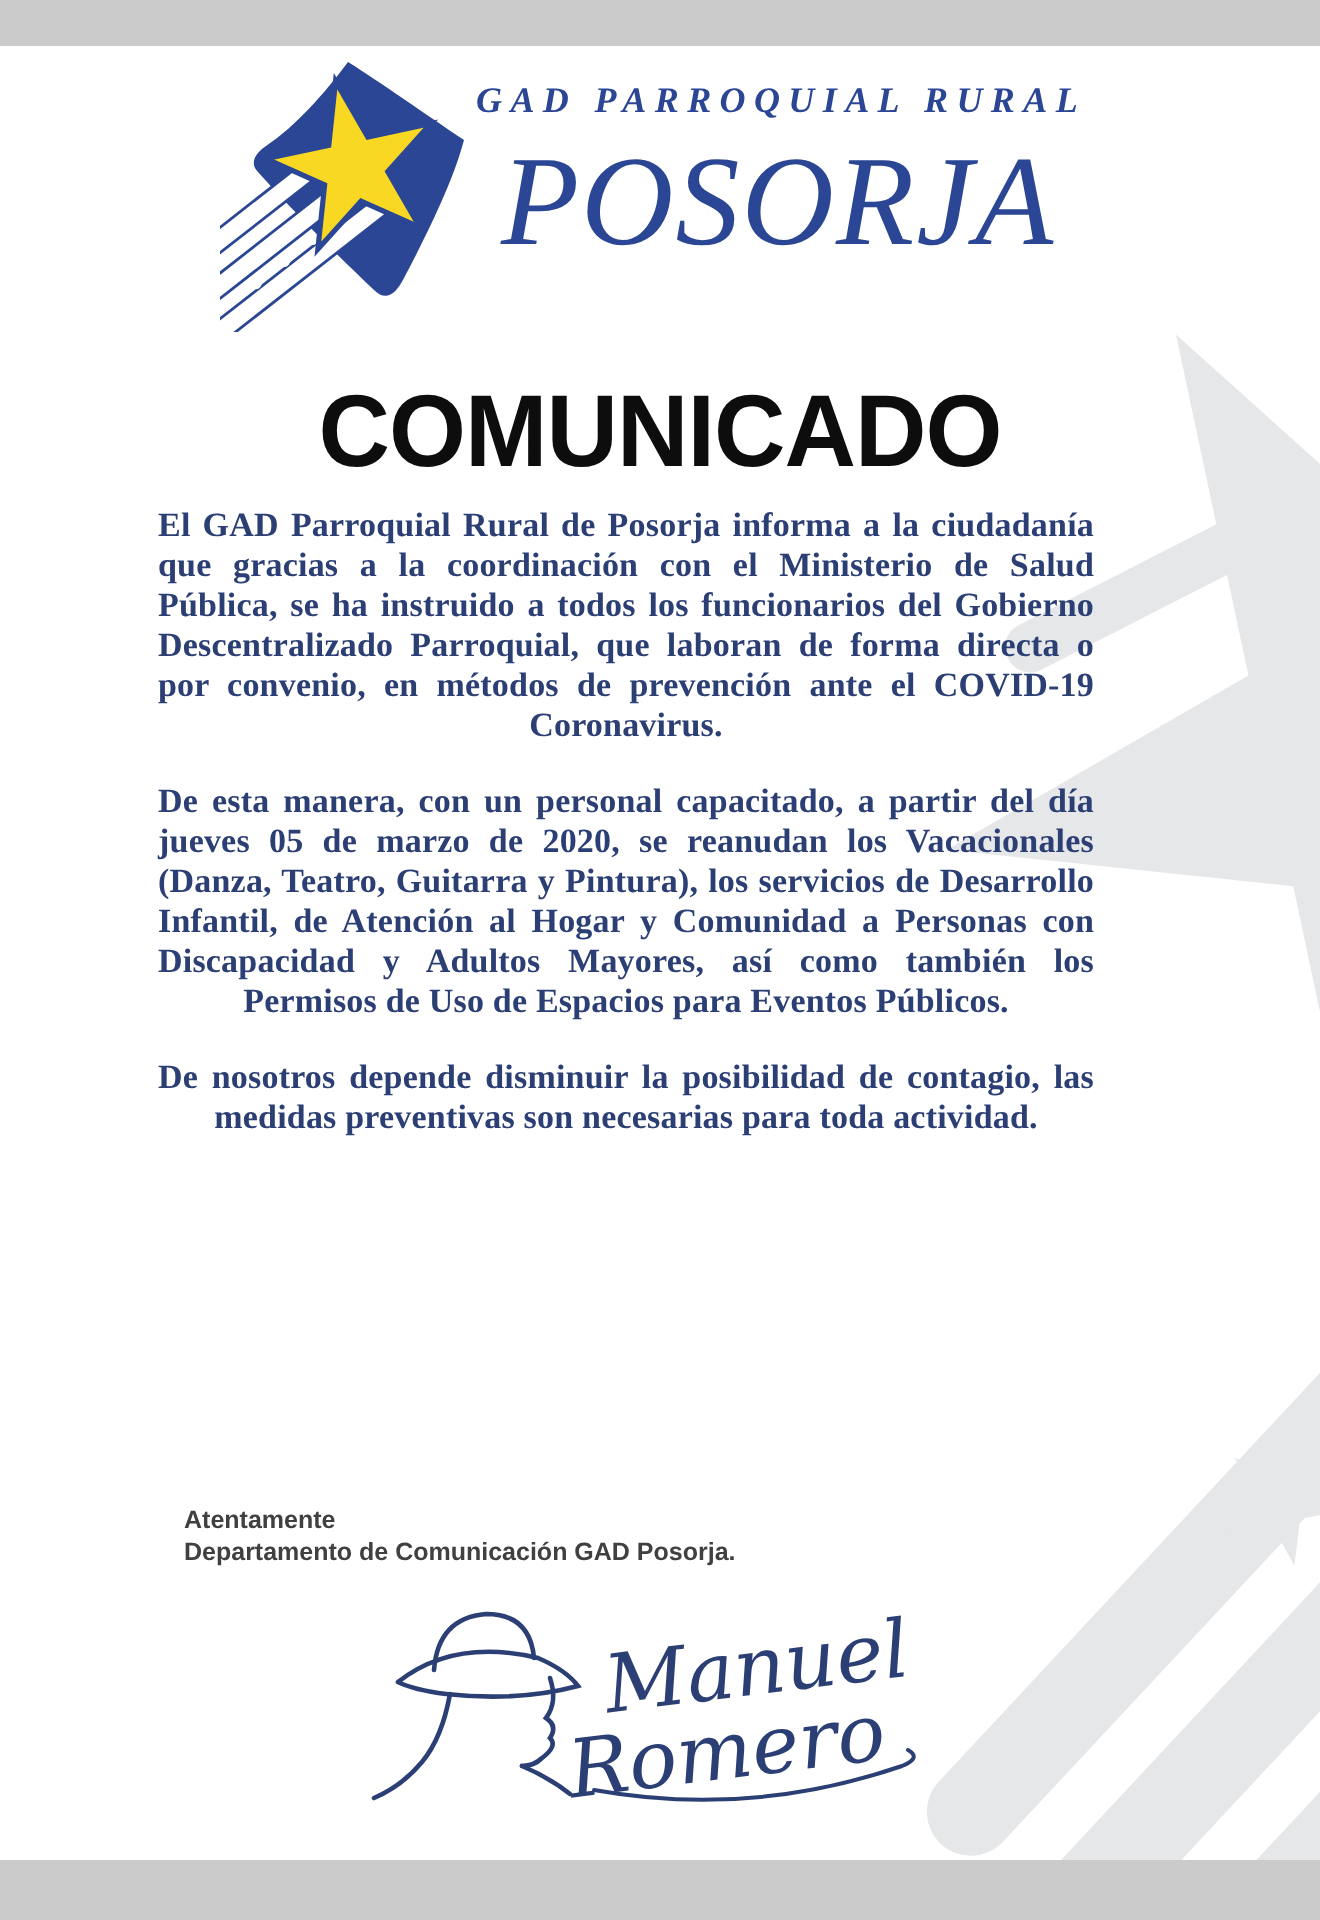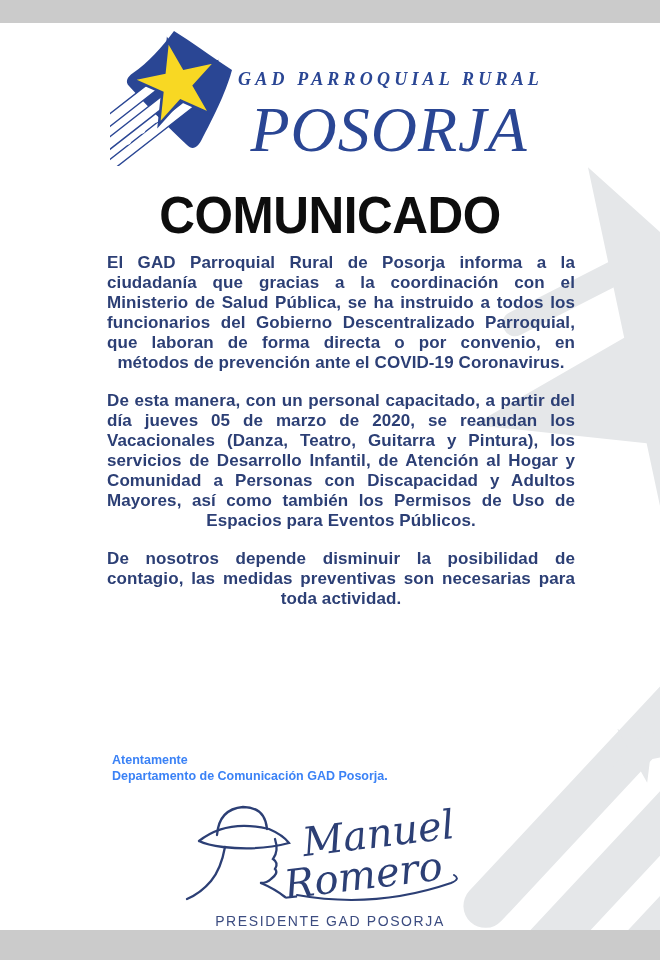--- a/index.html
+++ b/index.html
@@ -13,48 +13,48 @@
   .gray-bar.top { top:0; height:23px; }
   .gray-bar.bottom { bottom:0; height:30px; }
 
   .watermark { position:absolute; left:0; top:23px; pointer-events:none; }
 
   .header { position:absolute; left:0; top:0; width:660px; }
   .logo { position:absolute; left:110px; top:26px; }
   .brand { position:absolute; left:238px; top:40px; width:302px; text-align:center; color:#2a4694; }
   .org-line {
     font-family:"Liberation Serif", serif; font-weight:bold; font-style:italic;
-    font-size:18px; letter-spacing:4.2px; white-space:nowrap;margin-top:29px;
+    font-size:18px; letter-spacing:4.2px; white-space:nowrap;
   }
   .org-name {
     font-family:"Liberation Serif", serif; font-weight:normal; font-style:italic;
     font-size:64px; letter-spacing:1px; line-height:1.05; margin-top:6px; white-space:nowrap;
   }
   .admin-line {
     font-weight:bold; font-style:italic; font-size:19.5px; letter-spacing:0.2px;
     margin-top:7px; white-space:nowrap;
   }
 
   .doc-title {
     position:absolute; left:0; top:186px; width:660px; text-align:center;
     font-size:51px; font-weight:900; color:#0d0d0d; letter-spacing:-0.5px;
     transform:scaleX(0.97); transform-origin:center;
   }
 
-  .body-copy { position:absolute; left:107px; top:253px; width:468px; color:#2c3f75; }
+  .body-copy { position:absolute; left:79px; top:253px; width:468px; color:#2c3f75;font-family:Liberation Serif, serif; }
   .body-copy p {
     font-size:17px; font-weight:bold; line-height:20px; letter-spacing:0.1px;
     text-align:justify; text-align-last:center; margin-bottom:18px;
   }
   .slogan {
     text-align:center; font-size:21px; font-weight:bold; color:#2a4694;
     letter-spacing:0.5px; margin-top:12px; white-space:nowrap;
   }
 
-  .closing { position:absolute; left:112px; top:752px; color:#3b82f6; }
+  .closing { position:absolute; left:92px; top:752px; color:#404040; }
   .closing div { font-size:12.5px; font-weight:bold; line-height:16px; }
 
   .signature-block { position:absolute; left:0; top:795px; width:660px; text-align:center; }
   .signer-title {
     margin-top:2px; font-size:14px; color:#3c4c80; letter-spacing:1.6px; white-space:nowrap;
   }
 </style>
 </head>
 <body>
 
@@ -121,17 +121,16 @@
         <path d="M100,44 Q104,56 98,64 Q104,68 100,74 Q104,78 96,84 Q92,88 86,88"></path>
         <path d="M50,52 Q46,74 36,86 Q26,98 12,104"></path>
         <path d="M86,88 Q100,94 110,102"></path>
       </g>
       <g fill="#2c3f75" font-family="DejaVu Serif, serif" font-style="italic">
         <text x="205" y="52" font-size="40" text-anchor="middle" transform="rotate(-7 205 52)">Manuel</text>
         <text x="190" y="94" font-size="40" text-anchor="middle" transform="rotate(-7 190 94)">Romero</text>
       </g>
       <path d="M122,100 Q200,114 276,88 Q286,84 279,80" fill="none" stroke="#2c3f75" stroke-width="2" stroke-linecap="round"></path>
     </svg>
-    <div class="signer-title">PRESIDENTE GAD POSORJA</div>
   </div>
 
   <div class="gray-bar bottom"></div>
 </div>
 
 </body></html>

